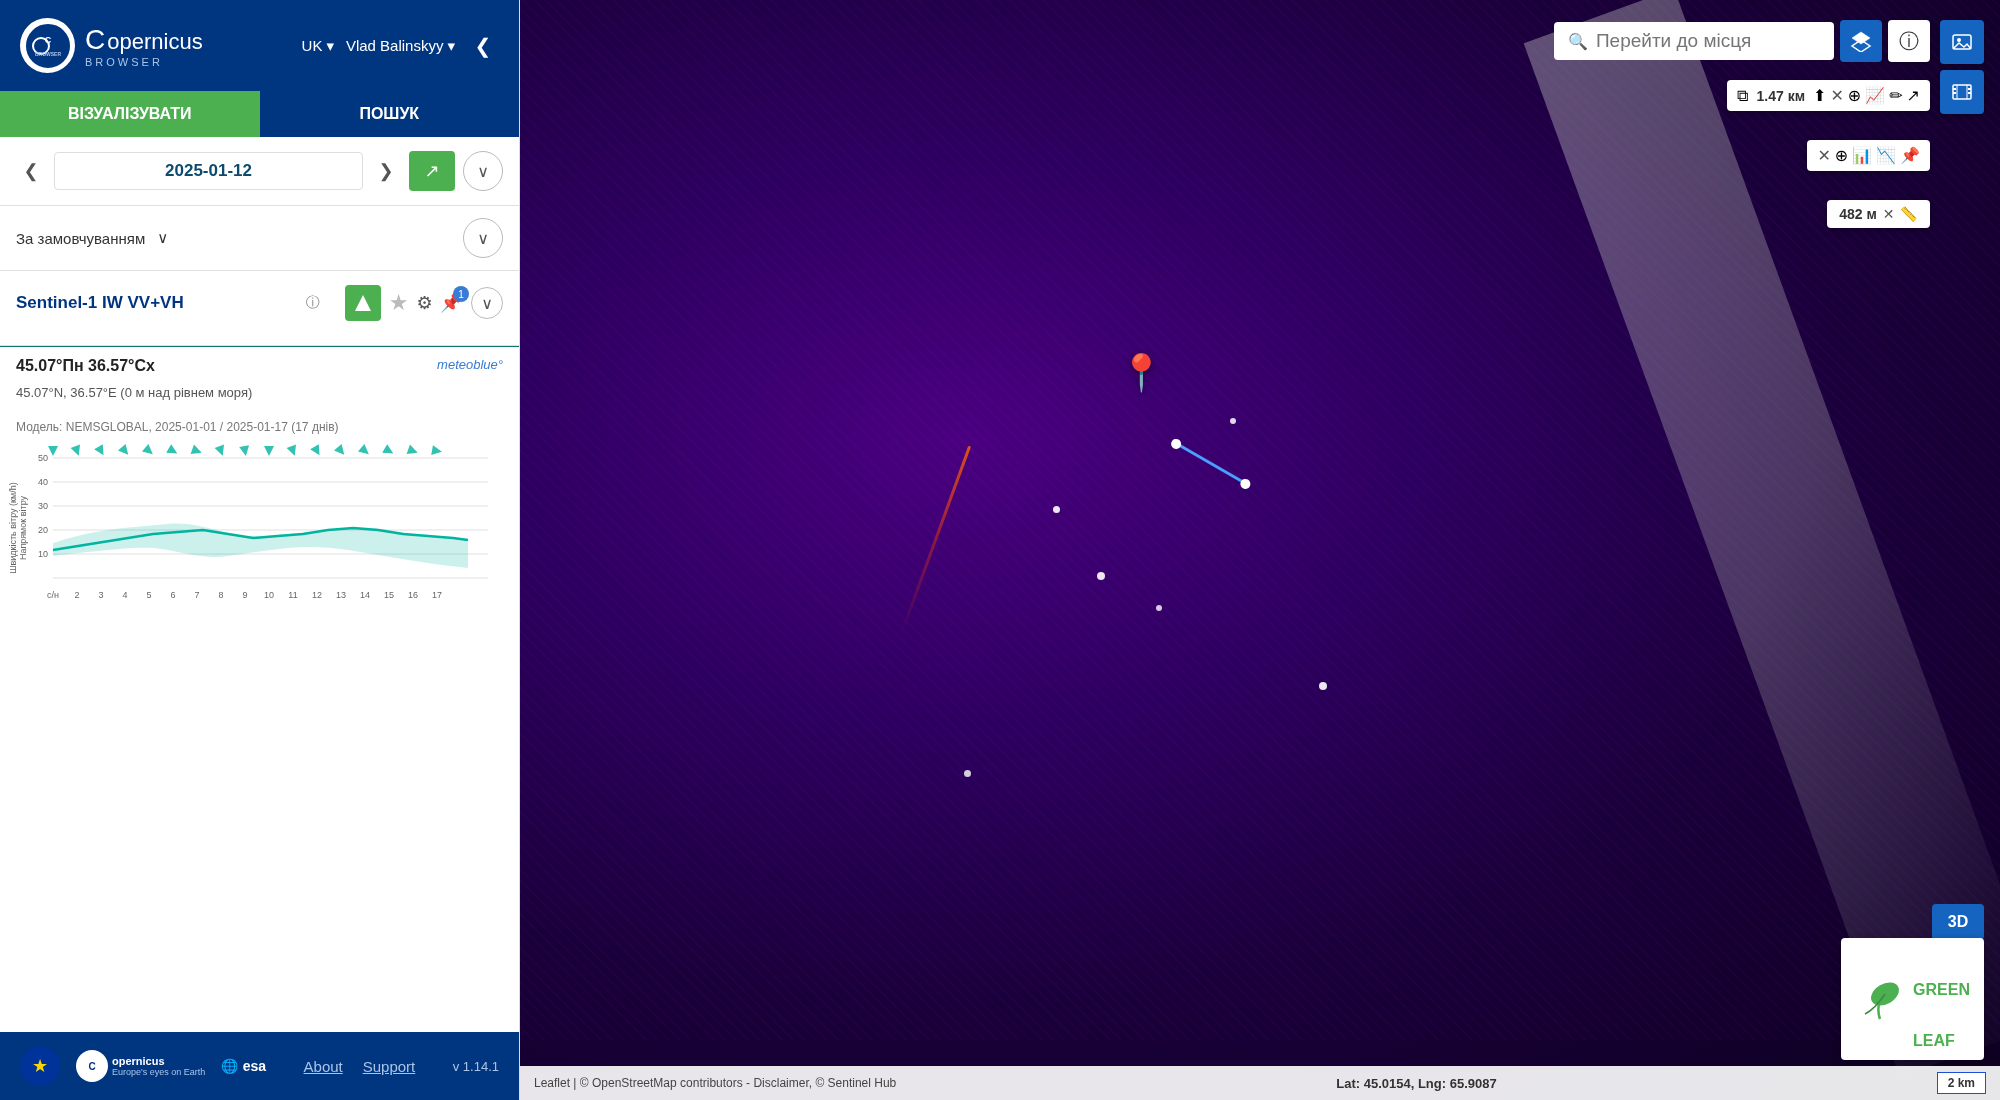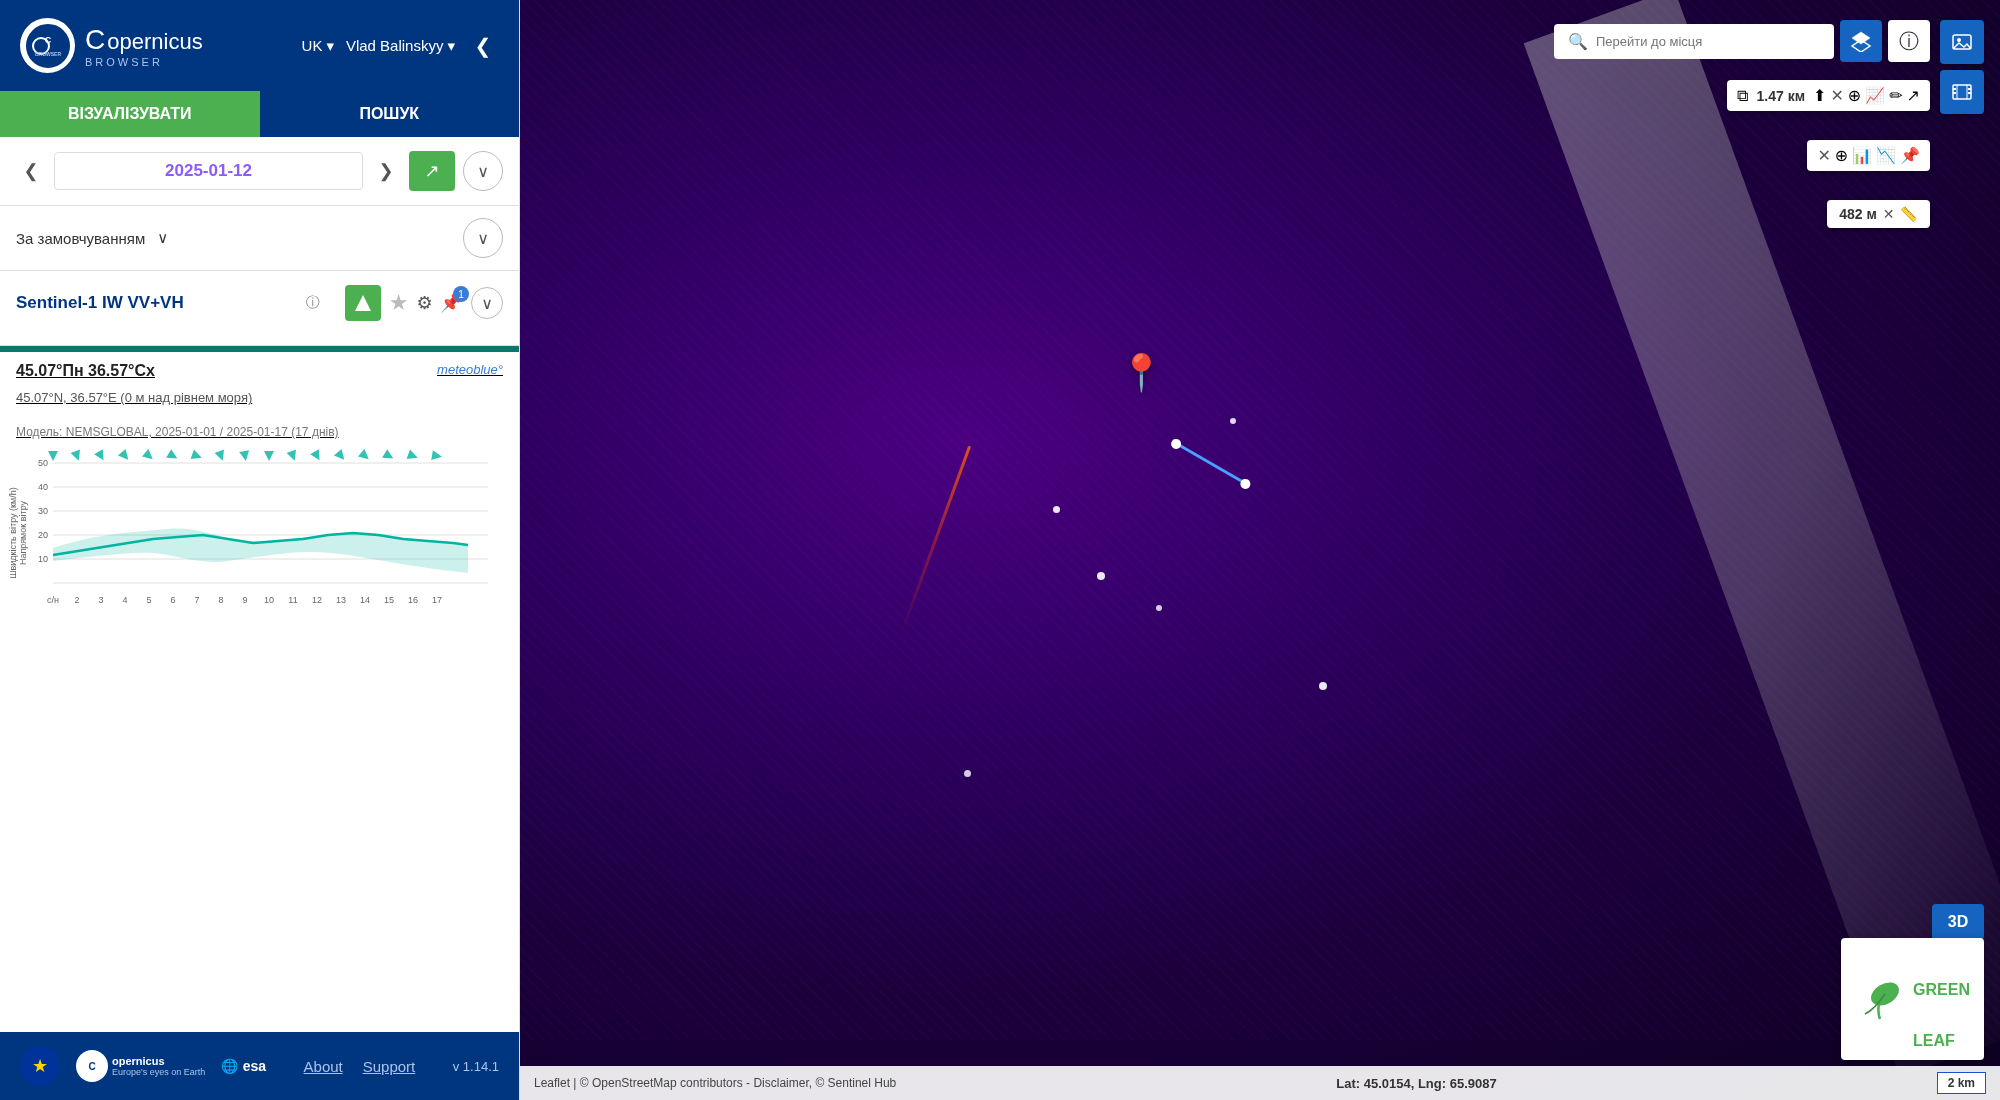--- a/index.html
+++ b/index.html
@@ -131,21 +131,21 @@
       display: flex;
       align-items: center;
       justify-content: center;
     }
 
     .date-display {
       flex: 1;
       text-align: center;
       font-size: 17px;
       font-weight: bold;
-      color: #8b5cf6;
+      color: #0c4a6e;
       border: 1px solid #ddd;
       padding: 8px 12px;
       border-radius: 4px;
     }
 
     .share-btn {
       background: #4CAF50;
       border: none;
       cursor: pointer;
       width: 46px;
@@ -423,21 +423,21 @@
     }
 
     .map-search-icon {
       color: #555;
       font-size: 16px;
     }
 
     .map-search-input {
       border: none;
       outline: none;
-      font-size: 13px;
+      font-size: 19px;
       color: #555;
       flex: 1;
       background: transparent;
     }
 
     .map-tool-btn {
       background: #1565C0;
       border: none;
       cursor: pointer;
       width: 42px;
@@ -599,22 +599,21 @@
 
     .map-scale {
       background: #fff;
       border: 1px solid #1d4ed8;
       padding: 3px 10px;
       font-size: 12px;
       font-weight: bold;
     }
 
     .weather-section {
-      border-top: 6px solid #0f766e;
-      text-decoration: underline;
+      border-top: 1px solid #0f766e;
     }
   </style>
 </head>
 <body>
 
 <div class="app-container">
 
   <div class="sidebar">
 
     <div class="sidebar-header">

